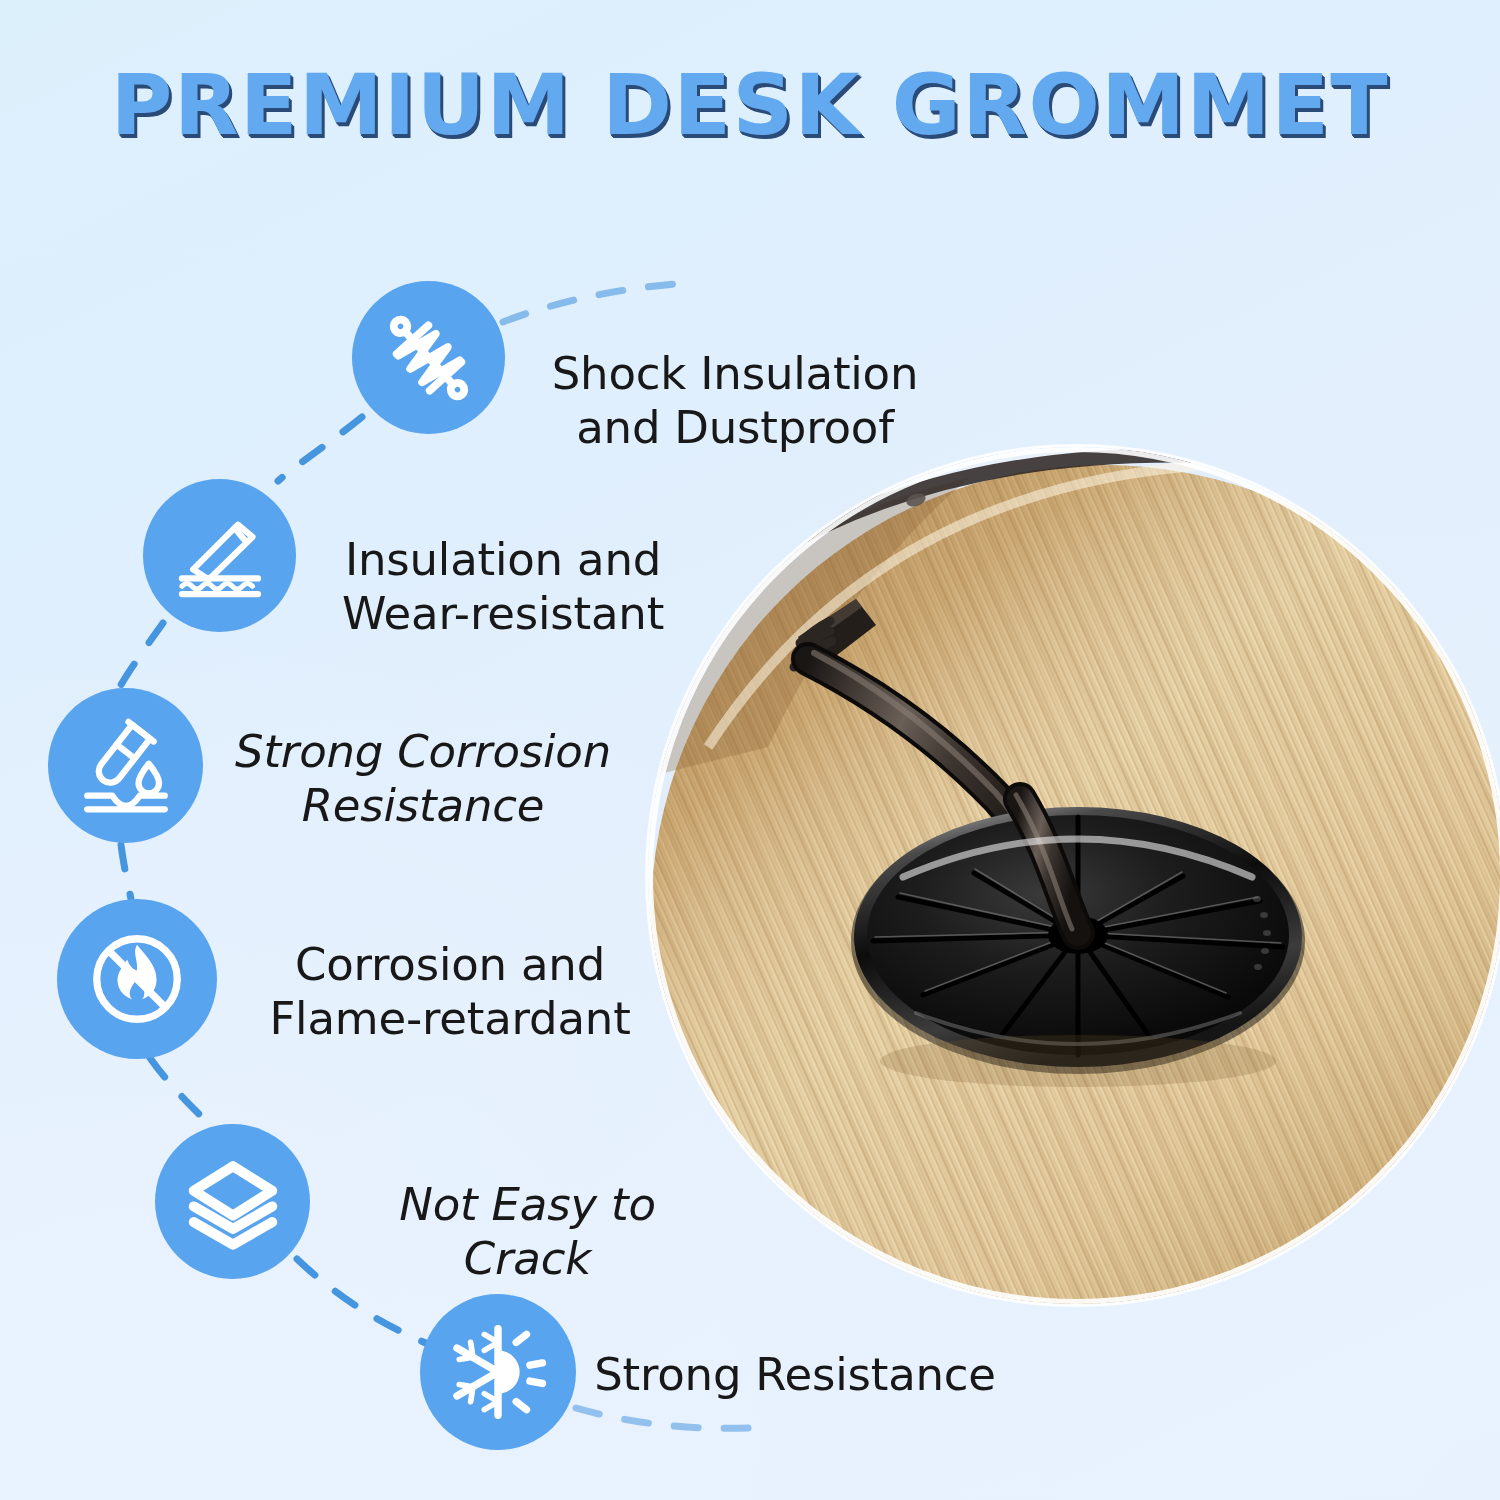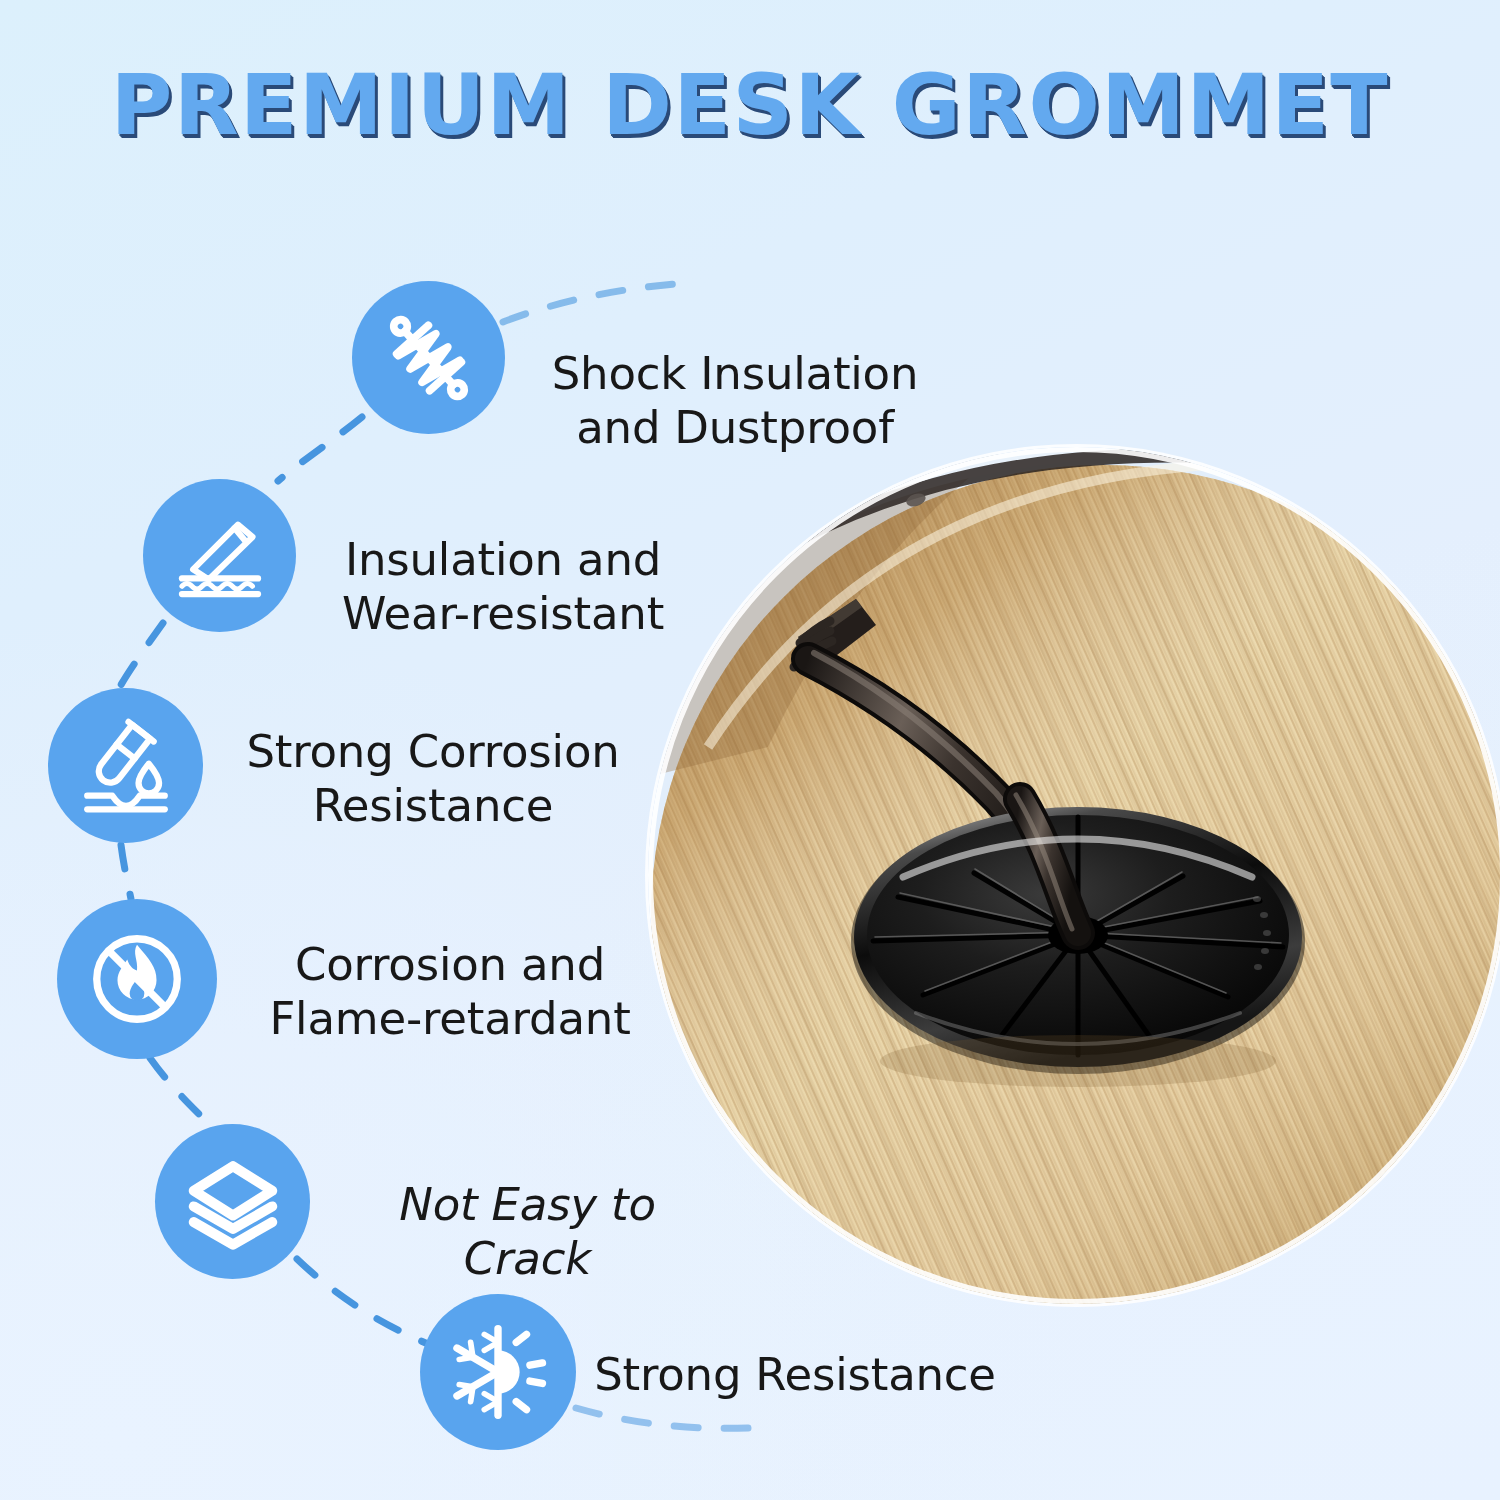--- a/index.html
+++ b/index.html
@@ -50,21 +50,21 @@
   }
 
   
   #f0 .bubble{left:352px;top:281px;width:153px;height:153px;}
   #f0 .flabel{left:520px;top:347px;width:430px;}
 
   #f1 .bubble{left:143px;top:479px;width:153px;height:153px;}
   #f1 .flabel{left:328px;top:512px;width:350px;margin-top:21px;}
 
   #f2 .bubble{left:48px;top:688px;width:155px;height:155px;}
-  #f2 .flabel{left:228px;top:725px;width:410px;}
+  #f2 .flabel{left:218px;top:725px;width:410px;font-style:italic;}
 
   #f3 .bubble{left:57px;top:899px;width:160px;height:160px;}
   #f3 .flabel{left:245px;top:938px;width:410px;}
 
   #f4 .bubble{left:155px;top:1124px;width:155px;height:155px;}
   #f4 .flabel{left:330px;top:1178px;width:395px;font-style:italic;}
 
   #f5 .bubble{left:420px;top:1294px;width:156px;height:156px;}
   #f5 .flabel{left:585px;top:1348px;width:420px;}
 

